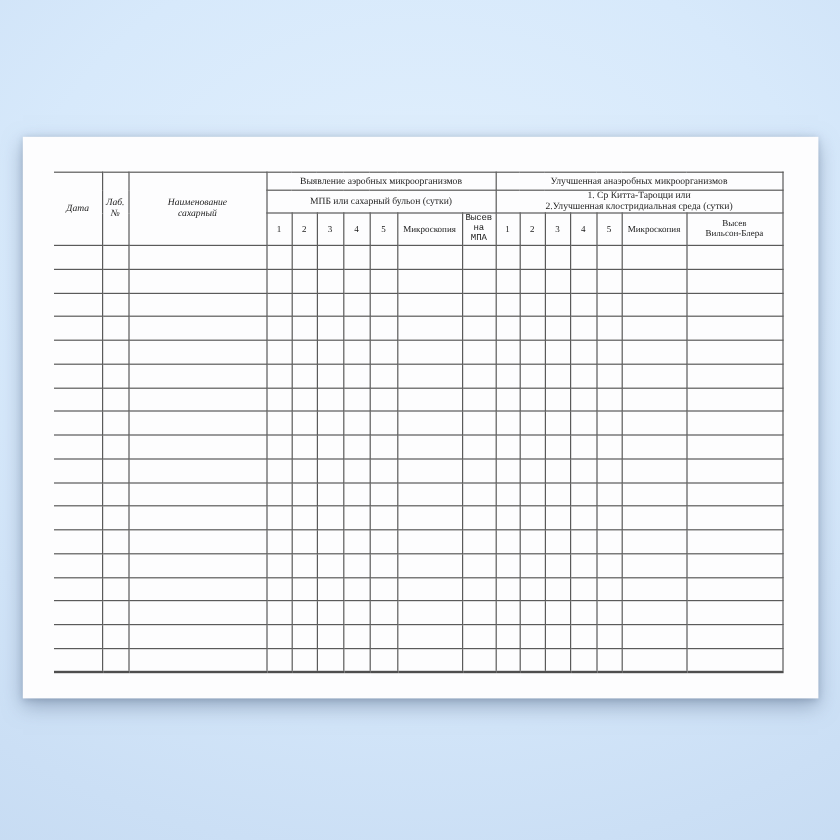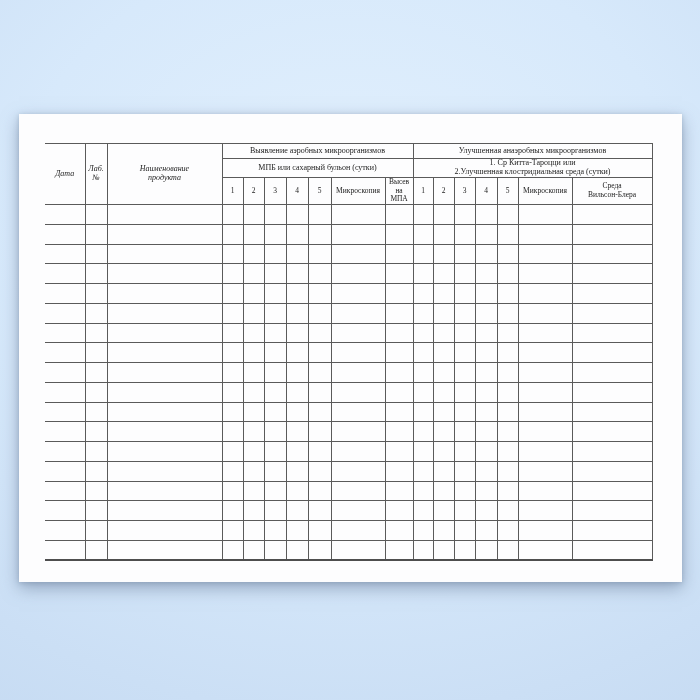--- a/index.html
+++ b/index.html
@@ -49,21 +49,21 @@
   }
   
   table.journal tr > th:first-child,
   table.journal tr > td:first-child {
     border-left: none;
   }
   tr.h1 th { height: 14px; font-size: 8px; line-height: 1.1; }
   tr.h2 th { height: 18px; font-size: 8px; line-height: 1.12; margin-left: 29px; }
   tr.h3 th { height: 26px; font-size: 7.5px; line-height: 1.15; }
   th.leftcol { font-size: 8px; line-height: 1.2; font-style: italic; }
-  th.small   { font-size: 7px; letter-spacing: -0.1px; }
+  th.small   { font-size: 7px; letter-spacing: -0.1px; font-family: Liberation Mono, monospace; }
   .pre { white-space: pre-line; }
   tbody tr { height: 19.78px; }
   tbody tr:last-child td { border-bottom: 2px solid #4e4e4e; }
 </style>
 </head>
 <body>
 
 <div class="bg">
   <div class="sheet">
     <table class="journal">
@@ -85,21 +85,21 @@
           <col style="width:21px">
           <col style="width:54px">
         <col style="width:80px">
       </colgroup>
       <thead>
         <tr class="h1">
           <th rowspan="3" class="leftcol">Дата</th>
           <th rowspan="3" class="leftcol pre">Лаб.
 №</th>
           <th rowspan="3" class="leftcol pre">Наименование
-продукта</th>
+сахарный</th>
           <th colspan="7">Выявление аэробных микроорганизмов</th>
           <th colspan="7">Улучшенная анаэробных микроорганизмов</th>
         </tr>
         <tr class="h2">
           <th colspan="7" class="pre">МПБ или сахарный бульон (сутки)</th>
           <th colspan="7" class="pre">1. Ср Китта-Тароцци или
 2.Улучшенная клостридиальная среда (сутки)</th>
         </tr>
         <tr class="h3">
           <th>1</th>
@@ -109,21 +109,21 @@
           <th>5</th>
           <th>Микроскопия</th>
           <th class="small pre">Высев на
 МПА</th>
           <th>1</th>
           <th>2</th>
           <th>3</th>
           <th>4</th>
           <th>5</th>
           <th>Микроскопия</th>
-          <th class="pre">Среда
+          <th class="pre">Высев
 Вильсон-Блера</th>
         </tr>
       </thead>
       <tbody>
           <tr>
             <td></td>
             <td></td>
             <td></td>
             <td></td>
             <td></td>

